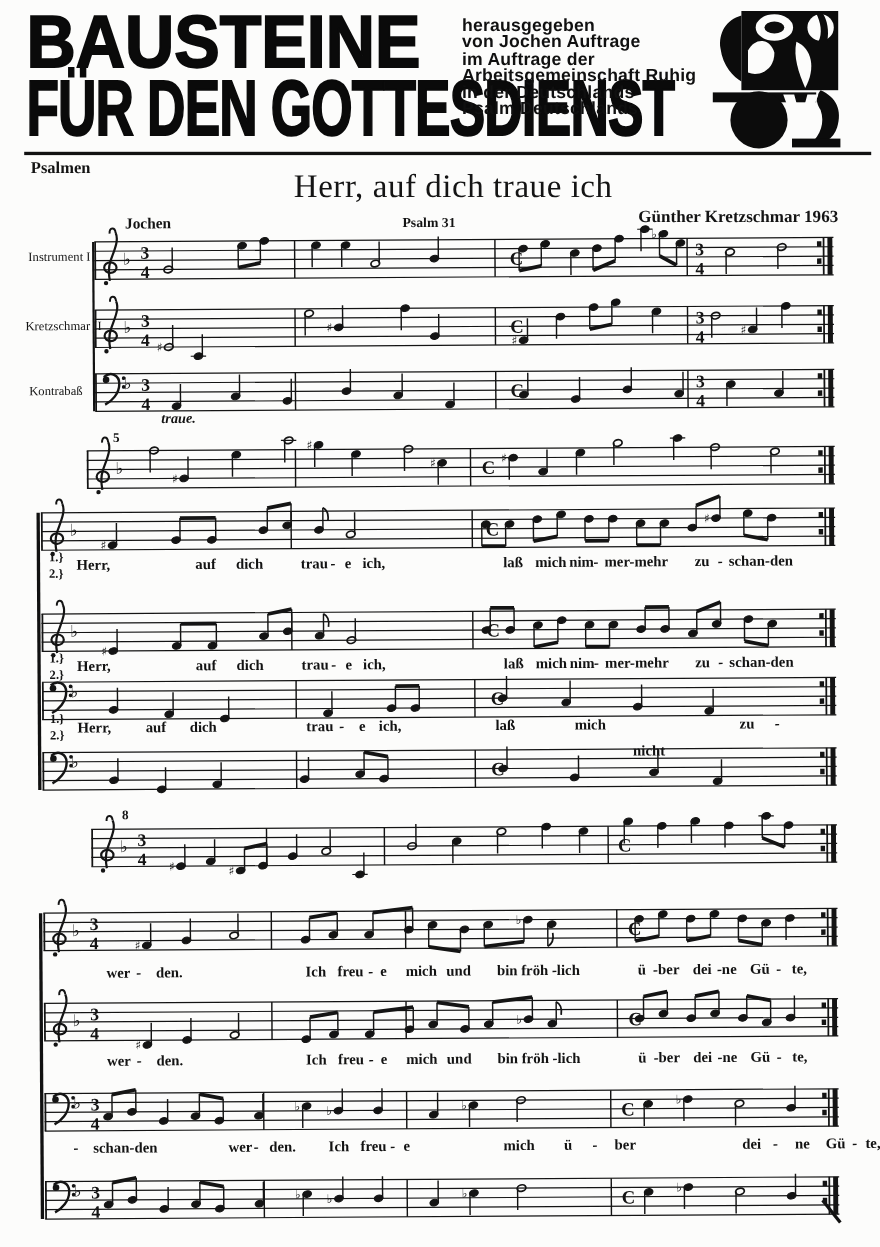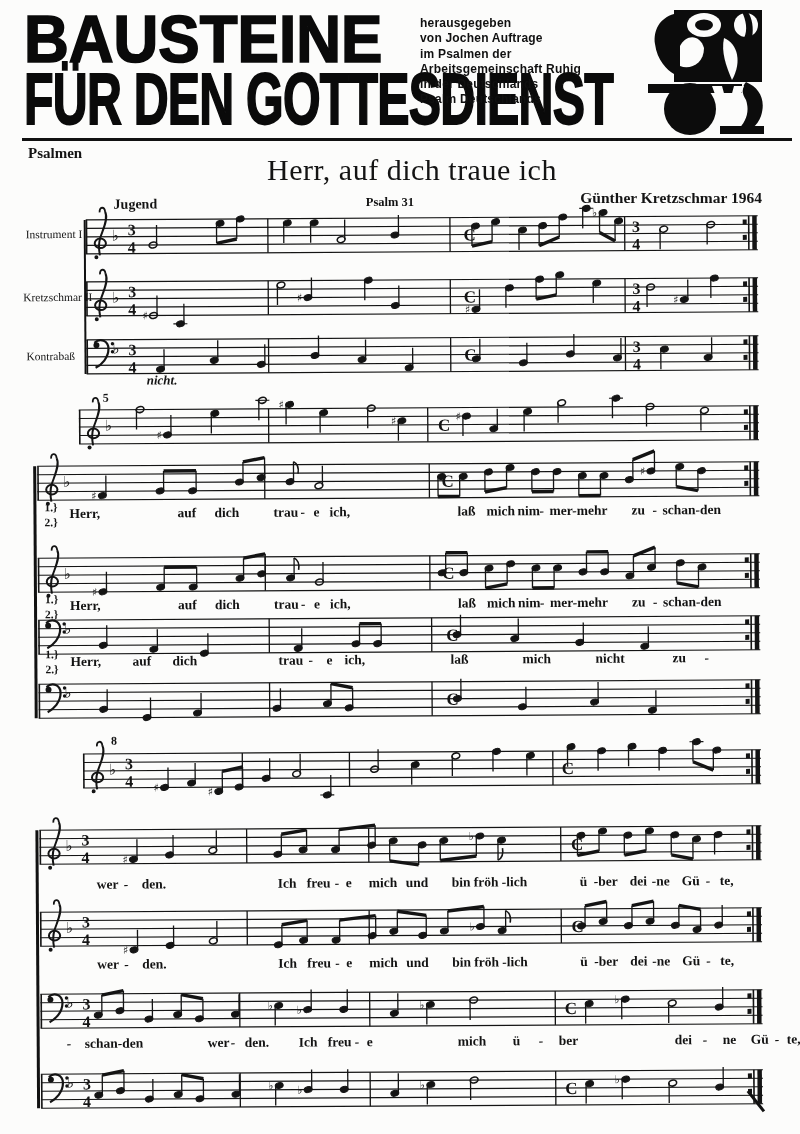--- a/index.html
+++ b/index.html
@@ -6,21 +6,21 @@
   .page{position:relative;width:800px;height:1134px;margin:0 auto;background:#fcfcfb;color:#141414;
         font-family:"Liberation Serif",serif;overflow:hidden;}
   .abs{position:absolute;}
   
   .m1{left:24px;top:6px;font-family:"Liberation Sans",sans-serif;font-weight:700;font-size:62px;line-height:1;
       letter-spacing:0px;transform:scaleX(1.0) scaleY(1.08);transform-origin:left top;color:#0a0a0a;
       -webkit-text-stroke:1.6px #0a0a0a;white-space:nowrap;}
   .m2{left:24px;top:64px;font-family:"Liberation Sans",sans-serif;font-weight:700;font-size:62px;line-height:1;
       letter-spacing:-1px;transform:scaleX(0.78) scaleY(1.15);transform-origin:left top;color:#0a0a0a;
       -webkit-text-stroke:1.6px #0a0a0a;white-space:nowrap;}
-  .publisher{left:420px;top:16px;font-family:"Liberation Sans",sans-serif;font-weight:700;font-size:12px;
+  .publisher{left:420px;top:16px;font-family:"Liberation Sans",sans-serif;font-weight:700;font-size:16px;
       line-height:15.3px;letter-spacing:.2px;color:#101010;}
   .hrule{left:22px;top:138px;width:770px;height:2.5px;background:#111;}
   .category{left:28px;top:145px;font-weight:700;font-size:15px;}
   .title{left:12px;top:153px;width:800px;text-align:center;font-size:30px;letter-spacing:.5px;}
   .subtitle{left:-10px;top:195px;width:800px;text-align:center;font-size:12.5px;font-weight:700;}
   .composer{right:38px;top:189px;font-size:15.5px;font-weight:700;}
   .tempo{left:116px;top:195px;font-size:14px;font-weight:700;}
   .stafflabel{font-size:11.5px;font-weight:400;color:#151515;white-space:nowrap;}
   .sysnum{font-size:12px;font-weight:700;}
   .pizz{left:148px;top:371px;font-size:13px;font-style:italic;font-weight:700;}
@@ -35,21 +35,21 @@
 <body>
 
 <div class="page">
 
   <div class="abs m1">BAUSTEINE</div>
   <div class="abs m2">FÜR DEN GOTTESDIENST</div>
 
   <div class="abs publisher">
     <div>herausgegeben</div>
     <div>von Jochen Auftrage</div>
-    <div>im Psalmen der</div>
+    <div>im Auftrage der</div>
     <div>Arbeitsgemeinschaft Ruhig</div>
     <div>in der Deutschlands</div>
     <div>Psalm Deutschlands</div>
   </div>
 
   <div class="abs" style="left:646px;top:4px;">
     <svg width="130" height="132" viewBox="0 0 130 132">
       <rect x="28" y="6" width="88" height="72" fill="#0c0c0c"></rect>
       <path d="M28,10 C14,14 7,26 9,40 C11,56 21,66 28,70 Z" fill="#0c0c0c"></path>
       <ellipse cx="58" cy="21" rx="17" ry="12" fill="#fcfcfb"></ellipse>
@@ -64,30 +64,30 @@
       <path d="M66,82 L82,126 L98,82 L88,82 L82,104 L76,82 Z" fill="#fcfcfb"></path>
       <rect x="74" y="122" width="44" height="8" fill="#0c0c0c"></rect>
     </svg>
   </div>
 
   <div class="abs hrule"></div>
   <div class="abs category">Psalmen</div>
 
   <div class="abs title">Herr, auf dich traue ich</div>
   <div class="abs subtitle">Psalm 31</div>
-  <div class="abs composer">Günther Kretzschmar 1964</div>
+  <div class="abs composer">Günther Kretzschmar 1963</div>
 
   <div id="score">
-    <div class="abs tempo">Jugend</div>
+    <div class="abs tempo">Jochen</div>
 
     <div class="abs stafflabel" style="left:28px;top:226px;">Instrument I</div>
     <div class="abs stafflabel" style="left:25px;top:289px;">Kretzschmar II</div>
     <div class="abs stafflabel" style="left:28px;top:348px;">Kontrabaß</div>
 
-    <div class="abs pizz">nicht.</div>
+    <div class="abs pizz">traue.</div>
     <div class="abs sysnum" style="left:104px;top:389px;">5</div>
     <div class="abs sysnum" style="left:110px;top:732px;">8</div>
 
     <div class="abs bracket" style="left:86px;top:218px;width:2px;height:154px;"></div>
     <div class="abs bracket" style="left:34px;top:464px;width:3px;height:252px;"></div>
     <div class="abs bracket" style="left:34px;top:828px;width:3px;height:278px;"></div>
 
     <div class="abs verse" style="left:45px;top:498px;">
       <div>1.}</div>
         <div>2.}</div>
@@ -138,21 +138,21 @@
     <div class="lyrow" style="top:652px;">
         <span class="syl" style="left: 70px;">Herr,</span>
         <span class="syl" style="left: 132px;">auf</span>
         <span class="syl" style="left: 172px;">dich</span>
         <span class="syl" style="left: 278px;">trau</span>
         <span class="syl" style="left: 308px;">-</span>
         <span class="syl" style="left: 326px;">e</span>
         <span class="syl" style="left: 344px;">ich,</span>
         <span class="syl" style="left: 450px;">laß</span>
         <span class="syl" style="left: 522px;">mich</span>
-        <span class="syl" style="left: 595px;">nicht</span>
+        <span class="syl" style="left: 575px; margin-top: 24px;">nicht</span>
         <span class="syl" style="left: 672px;">zu</span>
         <span class="syl" style="left: 704px;">-</span>
       </div>
     <div class="lyrow" style="top:875px;">
         <span class="syl" style="left: 95px;">wer</span>
         <span class="syl" style="left: 122px;">-</span>
         <span class="syl" style="left: 140px;">den.</span>
         <span class="syl" style="left: 276px;">Ich</span>
         <span class="syl" style="left: 305px;">freu</span>
         <span class="syl" style="left: 333px;">-</span>

